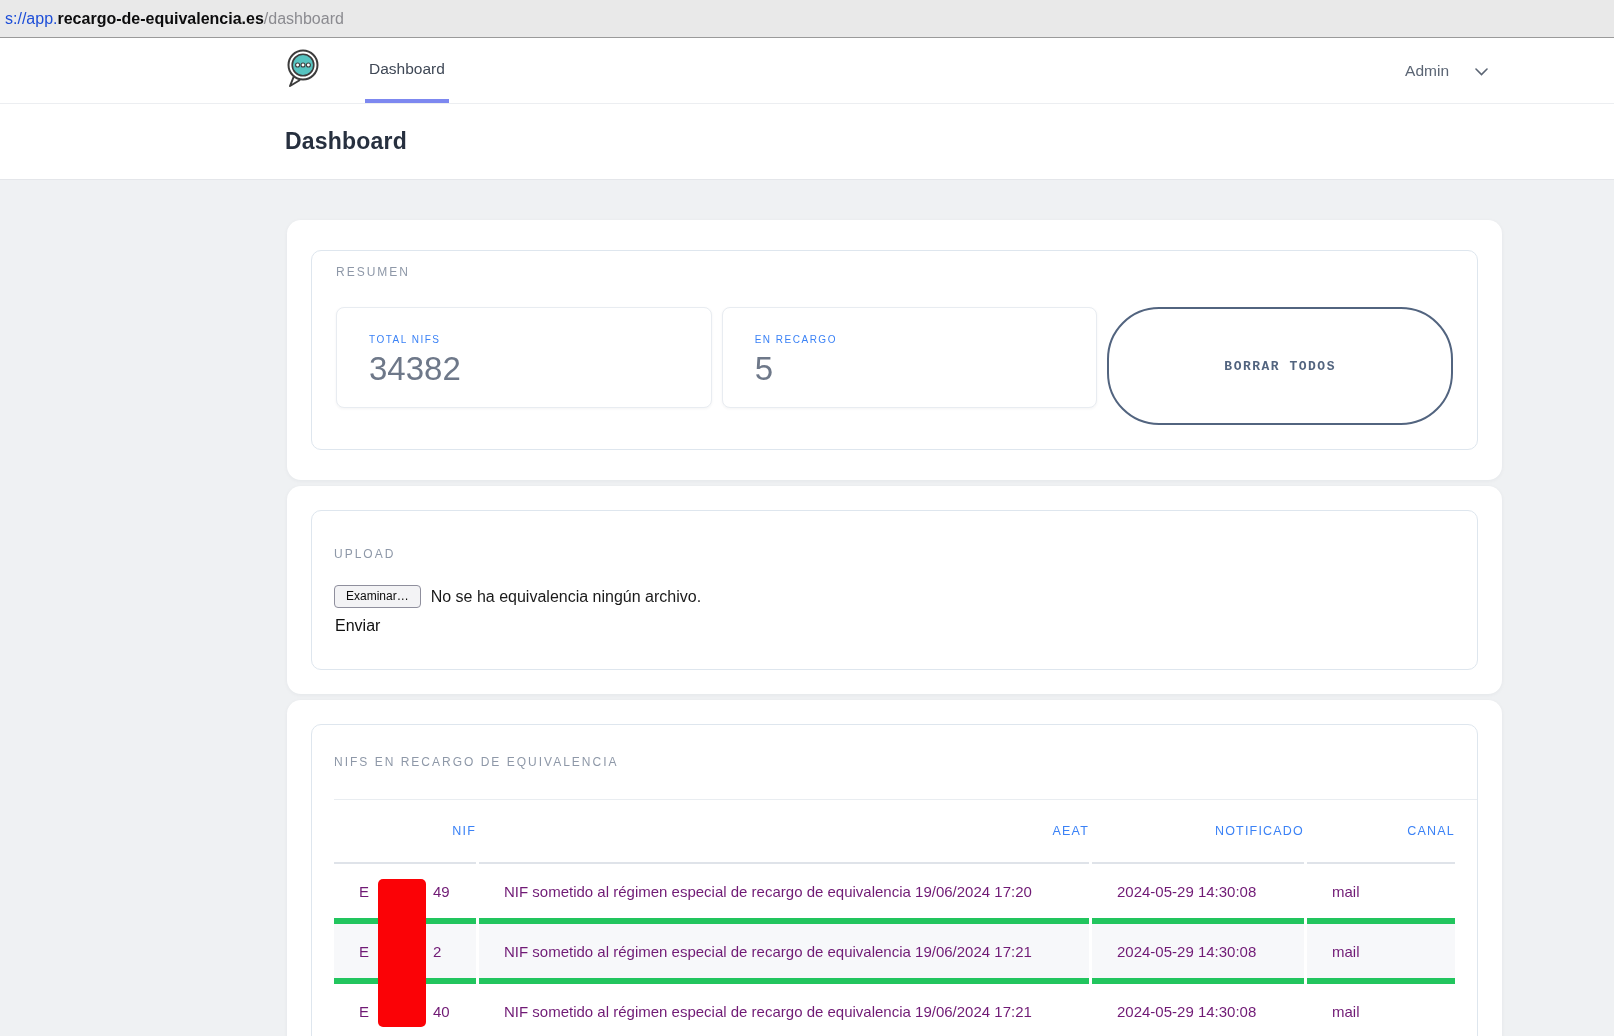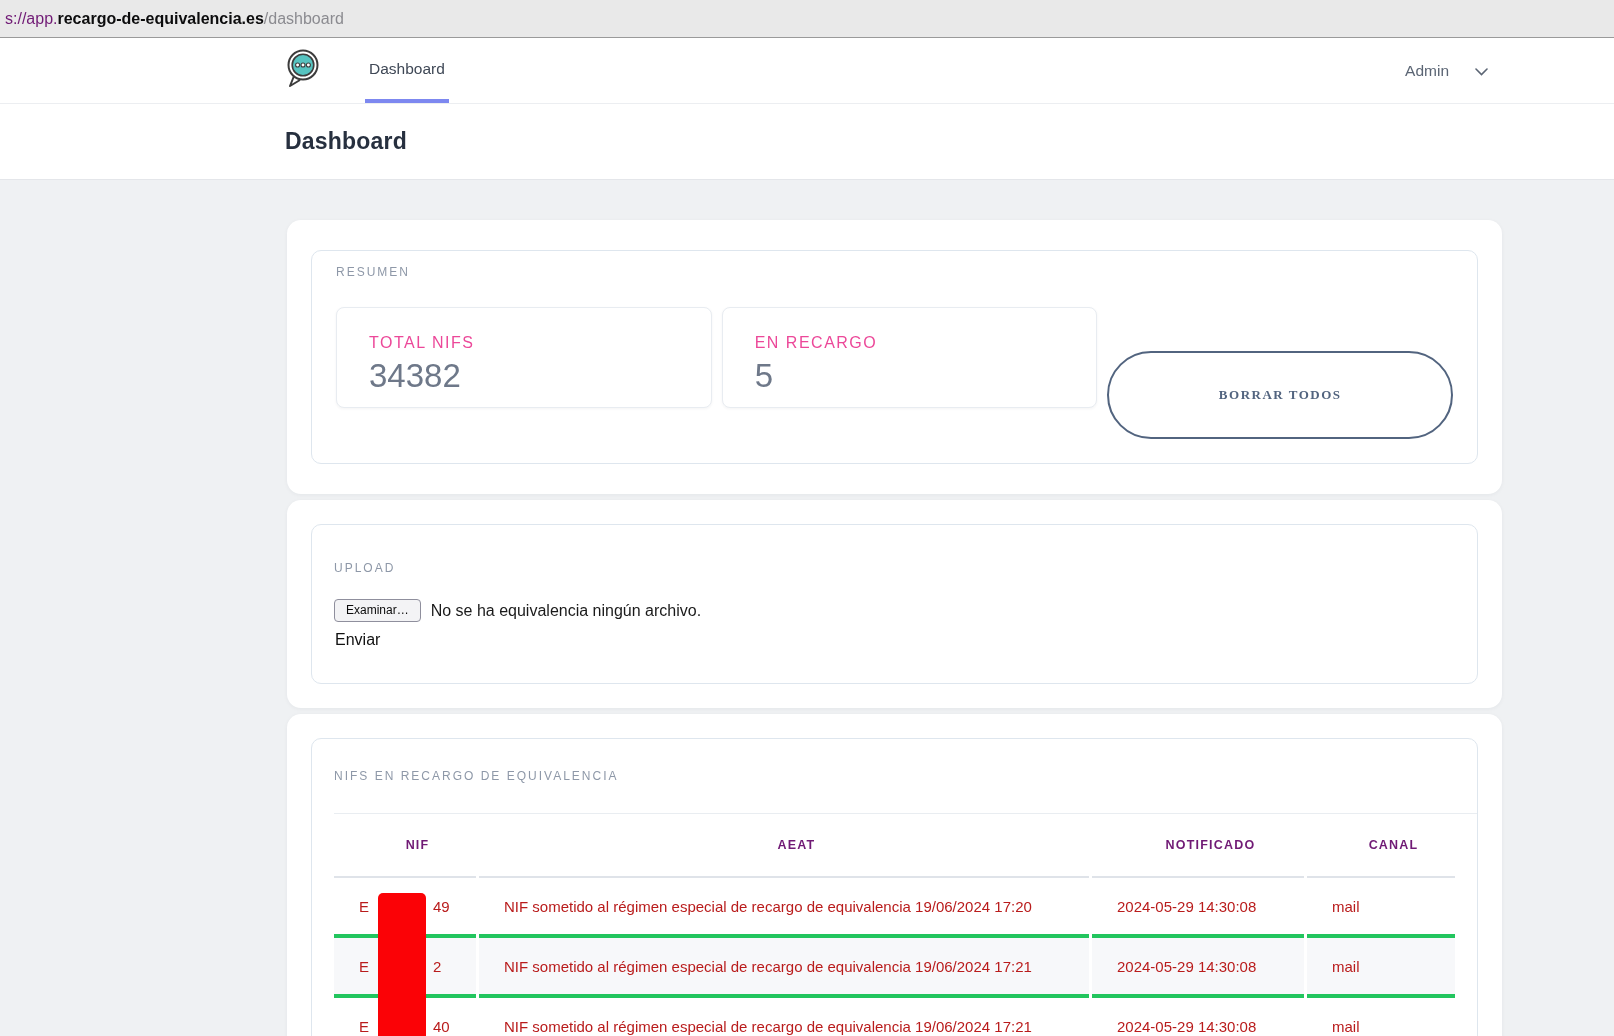--- a/index.html
+++ b/index.html
@@ -10,21 +10,21 @@
     color:#333;
   }
 
   
   .url-bar {
     height:38px; background:#e9e9e9;
     border-bottom:1px solid #9a9a9a;
     display:flex; align-items:center;
     padding-left:5px; font-size:16px;
   }
-  .url-prefix { color:#701a75; }
+  .url-prefix { color:#1d4ed8; }
   .url-domain { color:#0c0c0d; font-weight:600; }
   .url-path   { color:#8b8b90; }
 
   
   .app-header {
     height:66px; background:#fff;
     border-bottom:1px solid #eceef1;
     display:flex; align-items:stretch;
     padding:0 126px 0 285px;
   }
@@ -73,30 +73,29 @@
 
   
   .card-resumen { padding:14px 24px 24px; }
   .stats-row { display:flex; gap:10px; margin-top:28px; }
   .stat-box {
     flex:1; height:101px;
     border:1px solid #e8ecf1; border-radius:8px;
     box-shadow:0 1px 3px rgba(30,40,60,.05);
     padding:26px 0 0 32px; background:#fff;
   }
-  .stat-label { font-size:16px; letter-spacing:1.5px; color:#ec4899; text-transform:uppercase; }
+  .stat-label { font-size:10px; letter-spacing:1.5px; color:#3b82f6; text-transform:uppercase; }
   .stat-value { font-size:33px; color:#6e7889; font-weight:500; margin-top:5px; }
   .pill-button {
-    flex:1; height:88px;
+    flex:1; height:118px;
     border:2px solid #52647f; border-radius:52px; background:#fff;
     display:flex; align-items:center; justify-content:center;
     font-size:13px; font-weight:700; letter-spacing:1.5px;
     color:#52647f; text-transform:uppercase; cursor:pointer;
-    font-family:Liberation Serif, serif;
-    margin-top:44px;
+    font-family:Liberation Mono, monospace;
   }
 
   
   .card-upload { padding:36px 30px 34px 22px; }
   .file-row { display:flex; align-items:center; margin-top:24px; }
   .browse-button {
     font-size:12px; color:#0b0b0b;
     background:#f3f3f5; border:1px solid #8f8f9d; border-radius:4px;
     padding:3px 11px 4px; cursor:pointer; font-family:inherit;
   }
@@ -110,30 +109,30 @@
   
   .card-table { padding-top:30px; position:relative; height:440px; overflow:hidden; }
   .card-table .section-label { display:block; padding-left:22px; margin-bottom:30px; }
   .table-divider { border-top:1px solid #e9edf1; margin:0 0 0 22px; }
   table.nifs {
     border-collapse:separate; border-spacing:3px 0;
     margin:0 19px; width:calc(100% - 38px);
     font-size:15px;
   }
   th {
-    height:64px; text-align:center; vertical-align:middle;
+    height:64px; text-align:right; vertical-align:middle;
     padding-left:25px;
-    font-size:12.5px; font-weight:700; letter-spacing:1.2px;
-    color:#701a75; text-transform:uppercase;
+    font-size:12.5px; font-weight:400; letter-spacing:1.2px;
+    color:#3b82f6; text-transform:uppercase;
     border-bottom:2px solid #dfe3e9;
   }
   td {
     height:60px; vertical-align:middle;
-    padding-left:25px; color:#b91c1c;
-    border-bottom:4px solid #22c55e;
+    padding-left:25px; color:#701a75;
+    border-bottom:6px solid #22c55e;
     background:#fff;
   }
   tr.zebra td { background:#f7f8fa; }
   .col-nif  { width:142px; }
   .col-aeat { width:610px; }
   .col-not  { width:212px; }
   .nif-suffix { margin-left:64px; }
   .redaction-box {
     position:absolute; left:66px; top:154px;
     width:48px; height:148px;

